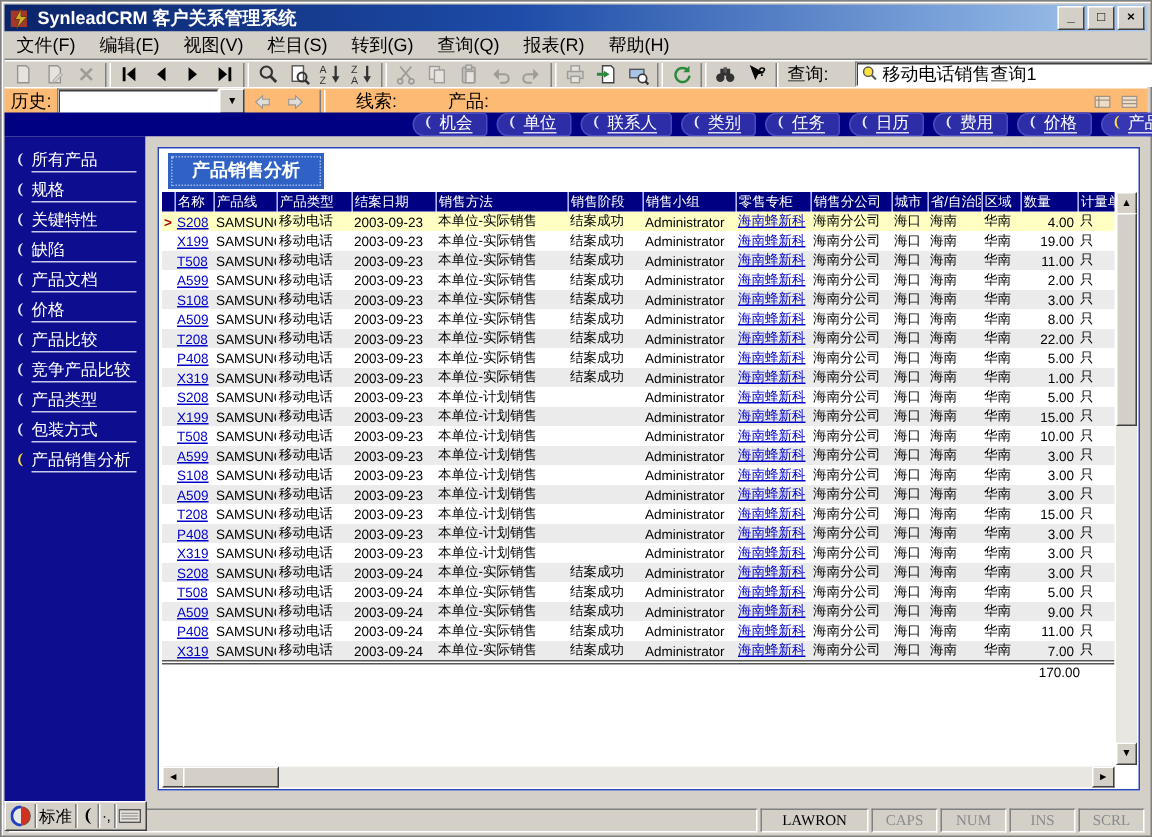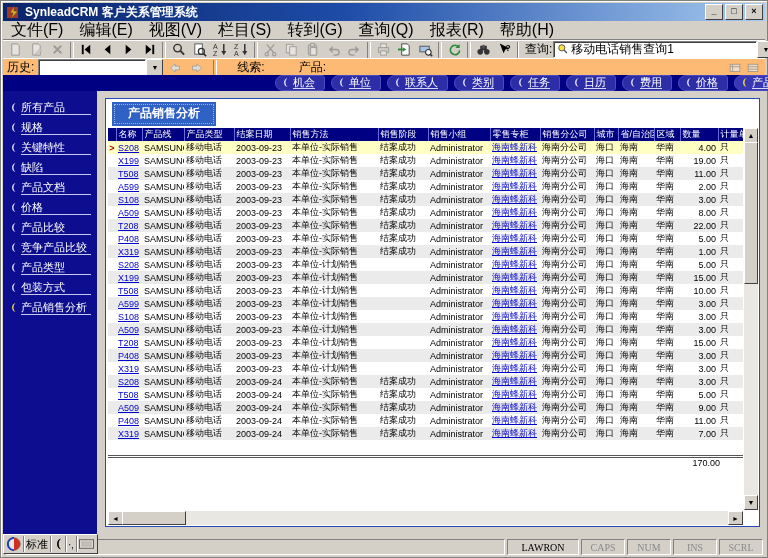--- a/index.html
+++ b/index.html
@@ -11,31 +11,31 @@
   #titlebar{position:absolute;left:2px;top:2px;right:2px;height:18px;
     background:linear-gradient(90deg,#0a246a 0%,#1e4ca8 45%,#a6caf0 100%);
     color:#fff;display:flex;align-items:center;padding:0 2px;font-size:12px;font-weight:bold;}
   #titlebar .t-title{margin-left:4px;flex:1;white-space:nowrap;overflow:hidden}
   .winbtn{width:16px;height:14px;margin-left:2px;background:#d4d0c8;color:#000;
     border:1px solid;border-color:#fff #404040 #404040 #fff;
     font-size:9px;line-height:12px;text-align:center;font-weight:bold;}
 
   
   #menubar{position:absolute;left:2px;top:20px;right:2px;height:18px;background:#d4d0c8;
-    display:flex;align-items:center;font-size:16px;border-bottom:1px solid #fff;}
+    display:flex;align-items:center;font-size:12px;border-bottom:1px solid #fff;}
   .menu-item{padding:1px 8px;white-space:nowrap;}
 
   
   #toolbar{position:absolute;left:2px;top:38px;right:2px;height:19px;background:#d4d0c8;
     display:flex;align-items:center;border-top:1px solid #808080;box-shadow:inset 0 1px 0 #fff;padding-left:2px;}
   .tb-btn{width:21px;height:18px;display:flex;align-items:center;justify-content:center;}
   .tb-btn.dis{opacity:.42;filter:grayscale(1);}
   .tb-sep{width:2px;height:16px;margin:0 2px;border-left:1px solid #808080;border-right:1px solid #fff;}
   #query-area{display:flex;align-items:center;margin-left:4px;}
-  #query-area .q-label{font-size:12px;margin-right:1px;white-space:nowrap;}
+  #query-area .q-label{font-size:12px;margin-right:18px;white-space:nowrap;}
   .combo{display:flex;height:17px;}
   .combo-field{background:#fff;border:1px solid;border-color:#808080 #fff #fff #808080;
     box-shadow:inset 1px 1px 0 #404040;display:flex;align-items:center;font-size:12px;padding:0 3px;gap:3px;overflow:hidden;white-space:nowrap;}
   .combo-btn{width:15px;background:#d4d0c8;border:1px solid;border-color:#fff #404040 #404040 #fff;
     font-size:7px;line-height:15px;text-align:center;color:#000;}
   #query-combo .combo-field{width:196px;}
 
   
   #historybar{position:absolute;left:2px;top:57px;right:2px;height:17px;background:#fdba74;
     display:flex;align-items:center;font-size:12px;border-top:1px solid #fff;padding-left:4px;}
@@ -70,21 +70,21 @@
   thead th{background:#000082;color:#fff;font-size:9px;font-weight:normal;height:13px;
     text-align:left;padding:0 2px;border-left:1px solid #6a6ae0;white-space:nowrap;overflow:hidden;}
   thead th:first-child{border-left:none;}
   tbody td{font-size:9px;height:11px;padding:0 2px;white-space:nowrap;overflow:hidden;color:#000;}
   tr.row-odd td{background:#ffffff;}
   tr.row-even td{background:#ebebeb;}
   tr.selected td{background:#ffffc4;}
   td.link{color:#0000cc;text-decoration:underline;}
   td.ind{color:#b00000;font-weight:bold;text-align:center;padding:0;}
   td.num{text-align:right;}
-  #grid-total-line{border-top:3px double #555;margin-top:15px;}
+  #grid-total-line{border-top:3px double #555;margin-top:0;}
   #grid-total{width:612px;text-align:right;font-size:9px;height:12px;}
 
   
   .sb-btn{background:#d4d0c8;border:1px solid;border-color:#fff #404040 #404040 #fff;
     display:flex;align-items:center;justify-content:center;font-size:7px;color:#000;}
   #vscroll{position:absolute;right:1px;top:29px;width:14px;bottom:16px;background:#e9e7e2;}
   #vscroll .sb-btn{position:absolute;left:0;right:0;height:13px;}
   #vs-up{top:0}#vs-down{bottom:0}
   #vs-thumb{position:absolute;left:0;right:0;top:14px;height:140px;background:#d4d0c8;
     border:1px solid;border-color:#fff #404040 #404040 #fff;}

